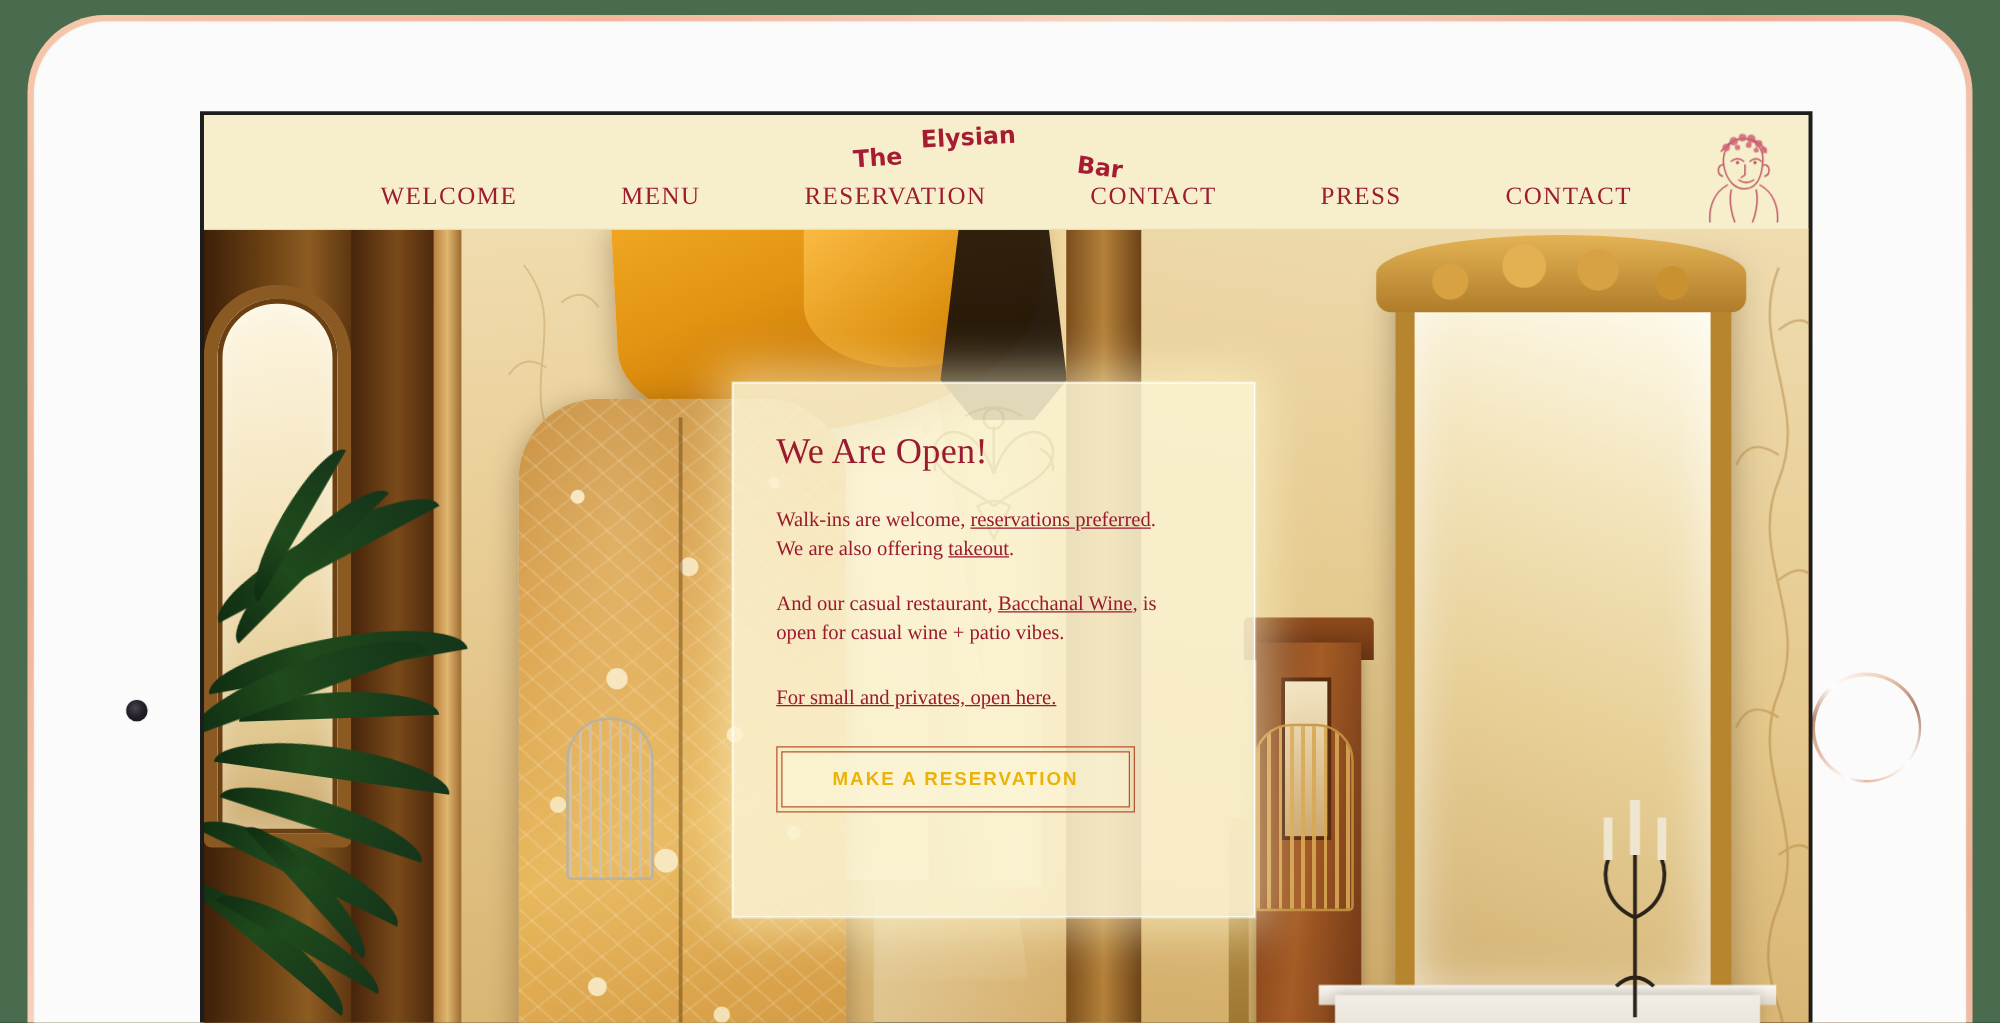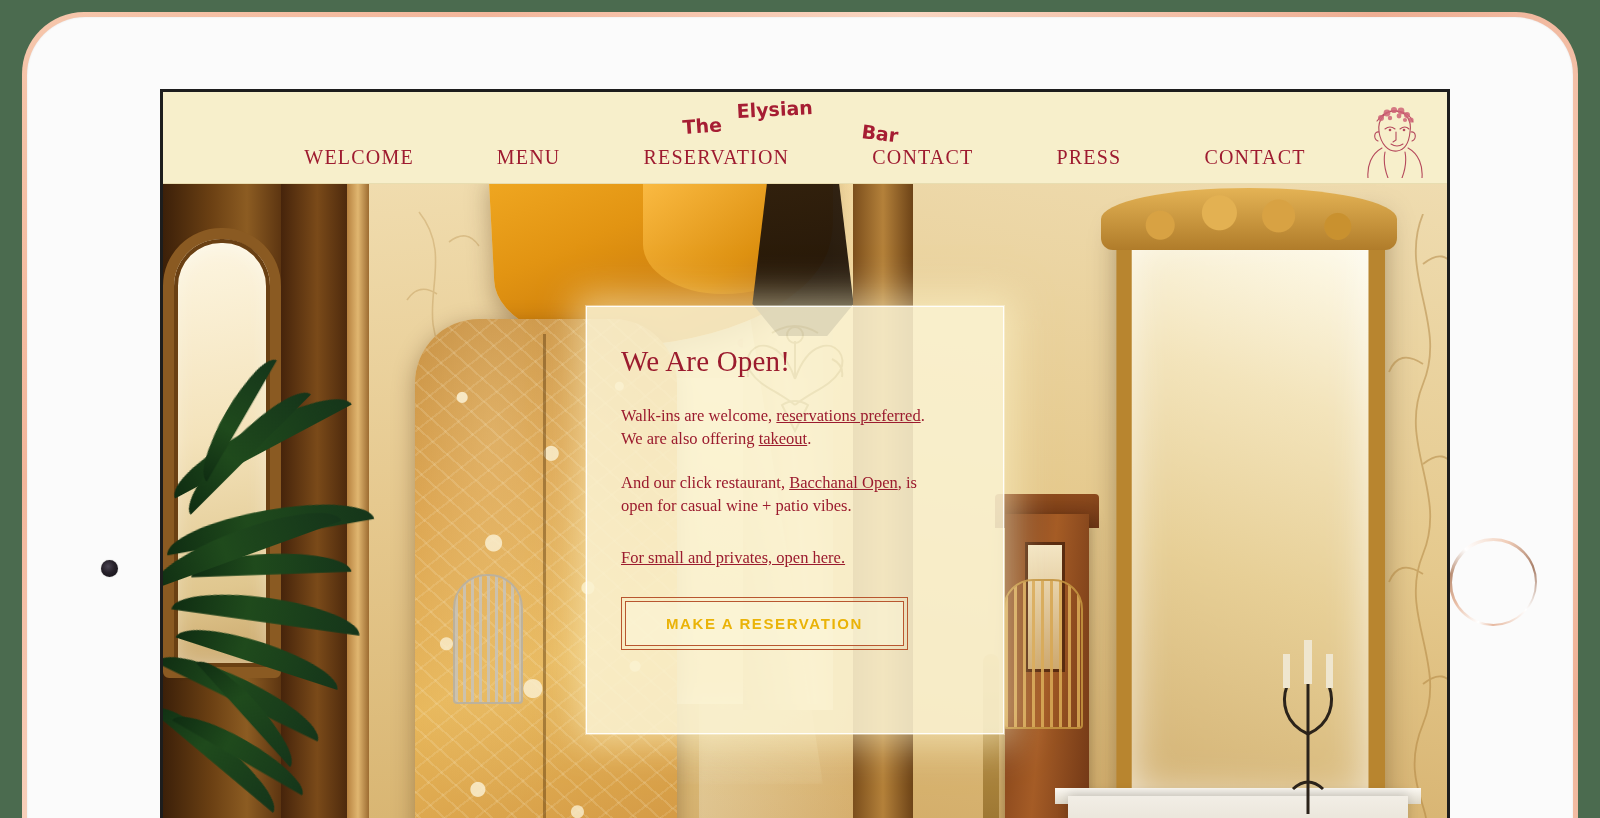--- a/index.html
+++ b/index.html
@@ -439,21 +439,21 @@
 
             <div class="modal-inner">
               <h1>We Are Open!</h1>
 
               <p>
                 <span>Walk-ins are welcome, </span><a href="#">reservations preferred</a><span>.</span><br>
                 <span>We are also offering </span><a href="#">takeout</a><span>.</span>
               </p>
 
               <p>
-                <span>And our click restaurant, </span><a href="#">Bacchanal Open</a><span>, is</span><br>
+                <span>And our casual restaurant, </span><a href="#">Bacchanal Wine</a><span>, is</span><br>
                 <span>open for casual wine + patio vibes.</span>
               </p>
 
               <p class="link-line">
                 <a href="#">For small and privates, open here.</a>
               </p>
 
               <div class="cta">
                 <span>MAKE A RESERVATION</span>
               </div>

